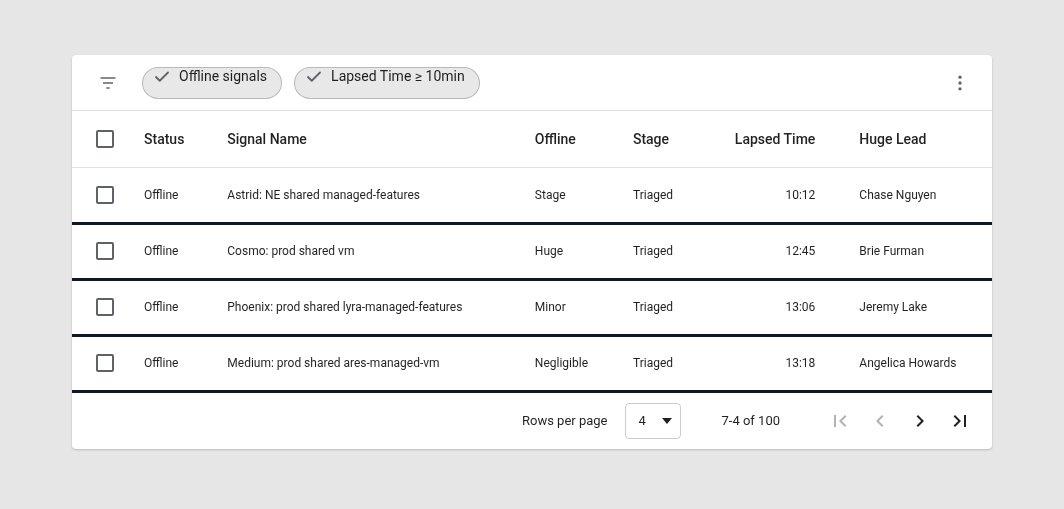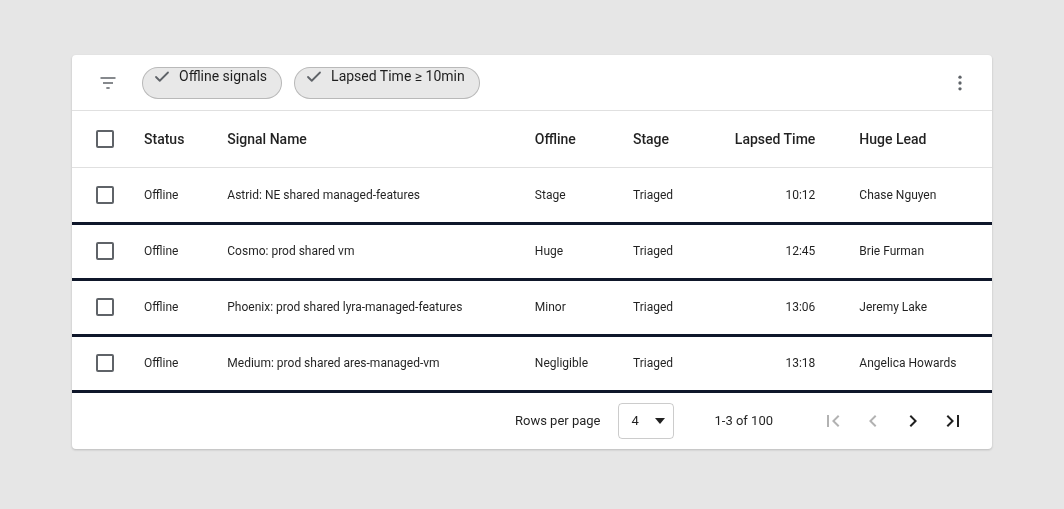--- a/index.html
+++ b/index.html
@@ -67,21 +67,21 @@
     border-bottom: 3px solid #0f172a;
     font-size:12px;
   }
   th.checkbox-col, td.checkbox-col { width:56px; padding-left:24px; padding-right:8px; }
   td.lapsed, th.lapsed { text-align:right; padding-right:28px; }
   .checkbox {
     width:18px;height:18px;border:2px solid #5f6368;border-radius:2px;cursor:pointer;
   }
   .pagination {
     display:flex;align-items:center;justify-content:flex-end;
-    height:56px;padding: 0 19px;
+    height:56px;padding: 0 12px;
     font-size:13px;
     color: rgba(0,0,0,0.87);
   }
   .pagination .rpp-label { margin-right:18px; }
   .select {
     display:flex;align-items:center;justify-content:space-between;
     width:56px;height:36px;
     border:1px solid rgba(0,0,0,0.2);
     border-radius:4px;padding:0 8px 0 12px;
     margin-right:40px;cursor:pointer;
@@ -190,21 +190,21 @@
   </table>
 
   <div class="pagination">
     <span class="rpp-label">Rows per page</span>
     <div class="select">
       <span>4</span>
       <svg width="10" height="6" viewBox="0 0 10 6" fill="currentColor">
           <path d="M0 0l5 6 5-6z"></path>
         </svg>
     </div>
-    <span class="range">1-3 of 100</span>
+    <span class="range">7-4 of 100</span>
     <div class="nav-btn disabled">
       <svg width="24" height="24" viewBox="0 0 24 24" fill="currentColor">
           <path d="M18.41 16.59L13.82 12l4.59-4.59L17 6l-6 6 6 6 1.41-1.41zM6 6h2v12H6V6z"></path>
         </svg>
     </div>
     <div class="nav-btn disabled">
       <svg width="24" height="24" viewBox="0 0 24 24" fill="currentColor">
           <path d="M15.41 7.41L14 6l-6 6 6 6 1.41-1.41L10.83 12z"></path>
         </svg>
     </div>

